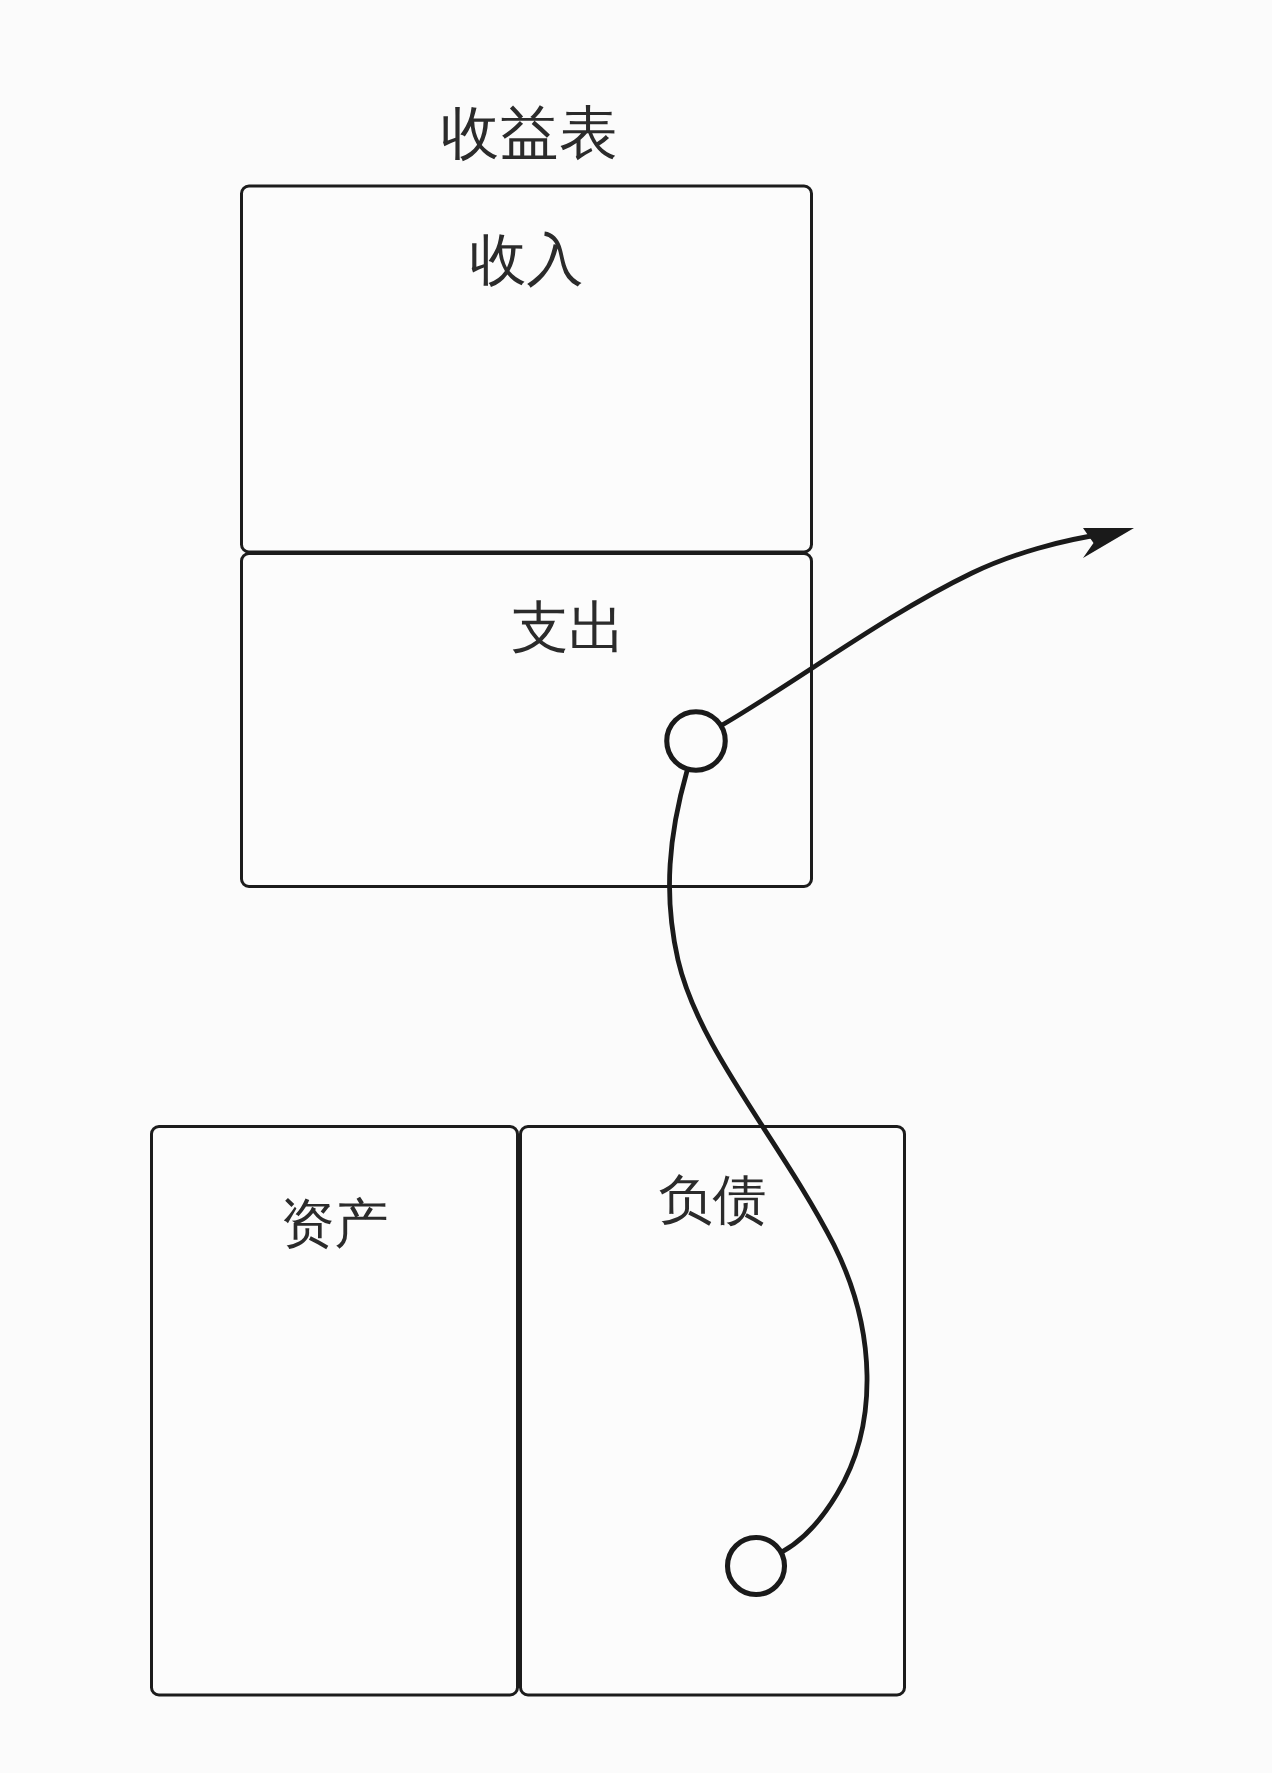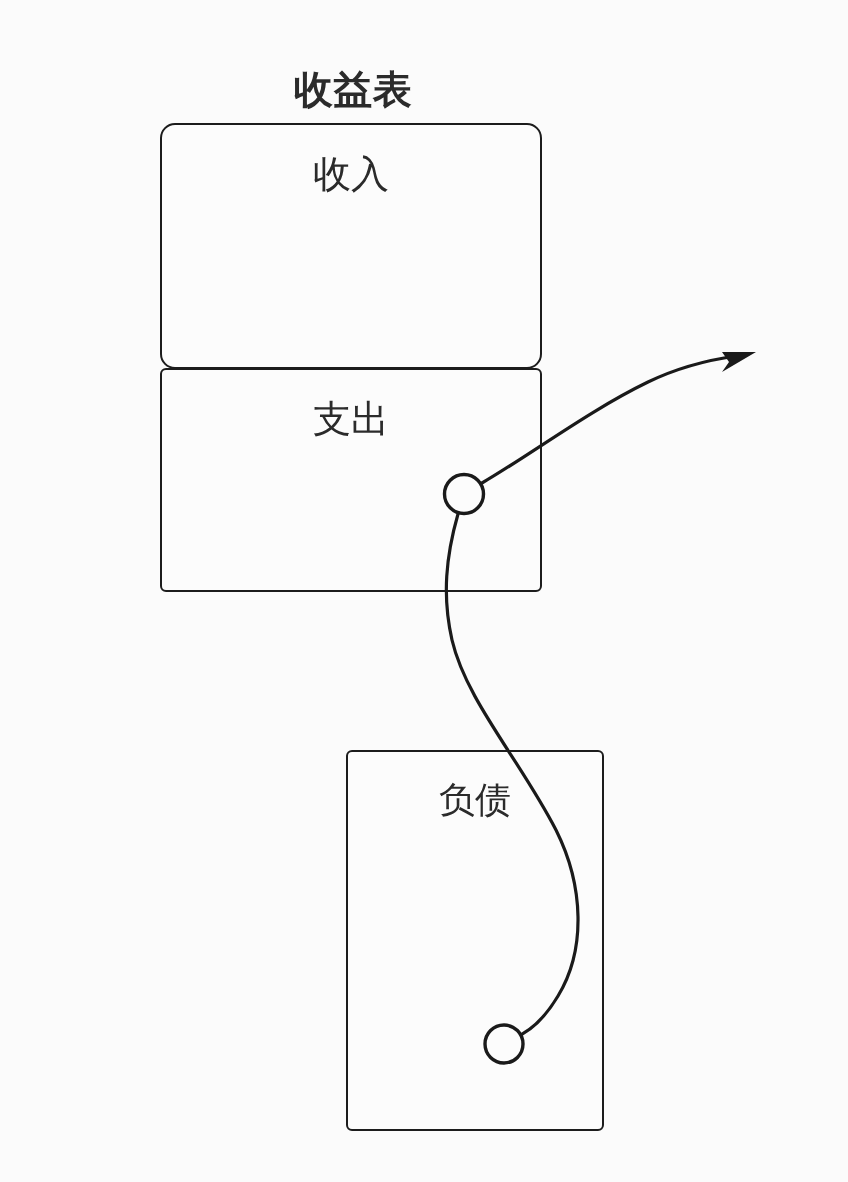--- a/index.html
+++ b/index.html
@@ -19,21 +19,21 @@
     position: relative;
     width: 848px;
     height: 1182px;
     background: #fbfbfb;
   }
 
   
   .section-title {
     position: absolute;
     color: #2b2b2b;
-    font-weight: 700;
+    font-weight: 400;
     white-space: nowrap;
     letter-spacing: 0.5px;
     line-height: 1;
     text-align: center;
   }
   #title-income {
     left: 0;
     top: 70px;
     width: 706px;
     font-size: 39px;
@@ -57,27 +57,27 @@
     position: absolute;
     left: 0;
     width: 100%;
     text-align: center;
     color: #2b2b2b;
     font-size: 38px;
     line-height: 1;
     white-space: nowrap;
   }
 
-  #box-revenue  { left: 160px; top: 123px; width: 382px; height: 246px; border-radius: 15px; }
+  #box-revenue  { left: 160px; top: 123px; width: 382px; height: 246px; }
   #box-expenses { left: 160px; top: 368px; width: 382px; height: 224px; }
   #box-assets      { left: 100px; top: 750px; width: 246px; height: 381px; }
   #box-liabilities { left: 346px; top: 750px; width: 258px; height: 381px; }
 
   #box-revenue  .box-label  { top: 30px; }
-  #box-expenses .box-label  { top: 30px; }
+  #box-expenses .box-label  { top: 30px; padding-left: 28px; }
   #box-assets      .box-label { top: 46px; font-size: 36px; }
   #box-liabilities .box-label { top: 30px; font-size: 36px; }
 
   
   #connector-layer {
     position: absolute;
     left: 0;
     top: 0;
     width: 848px;
     height: 1182px;
@@ -108,20 +108,23 @@
 
   <div class="stmt-box" id="box-revenue">
     <div class="box-label">收入</div>
   </div>
 
   <div class="stmt-box" id="box-expenses">
     <div class="box-label">支出</div>
   </div>
 
 
+  <div class="stmt-box" id="box-assets">
+    <div class="box-label">资产</div>
+  </div>
 
   <div class="stmt-box" id="box-liabilities">
     <div class="box-label">负债</div>
   </div>
 
   <svg id="connector-layer" viewBox="0 0 848 1182" width="848" height="1182">
 
     <path class="flow-path" d="M 482,483
              C 530,455 590,410 648,382
              C 675,369 708,360 736,356"></path>

